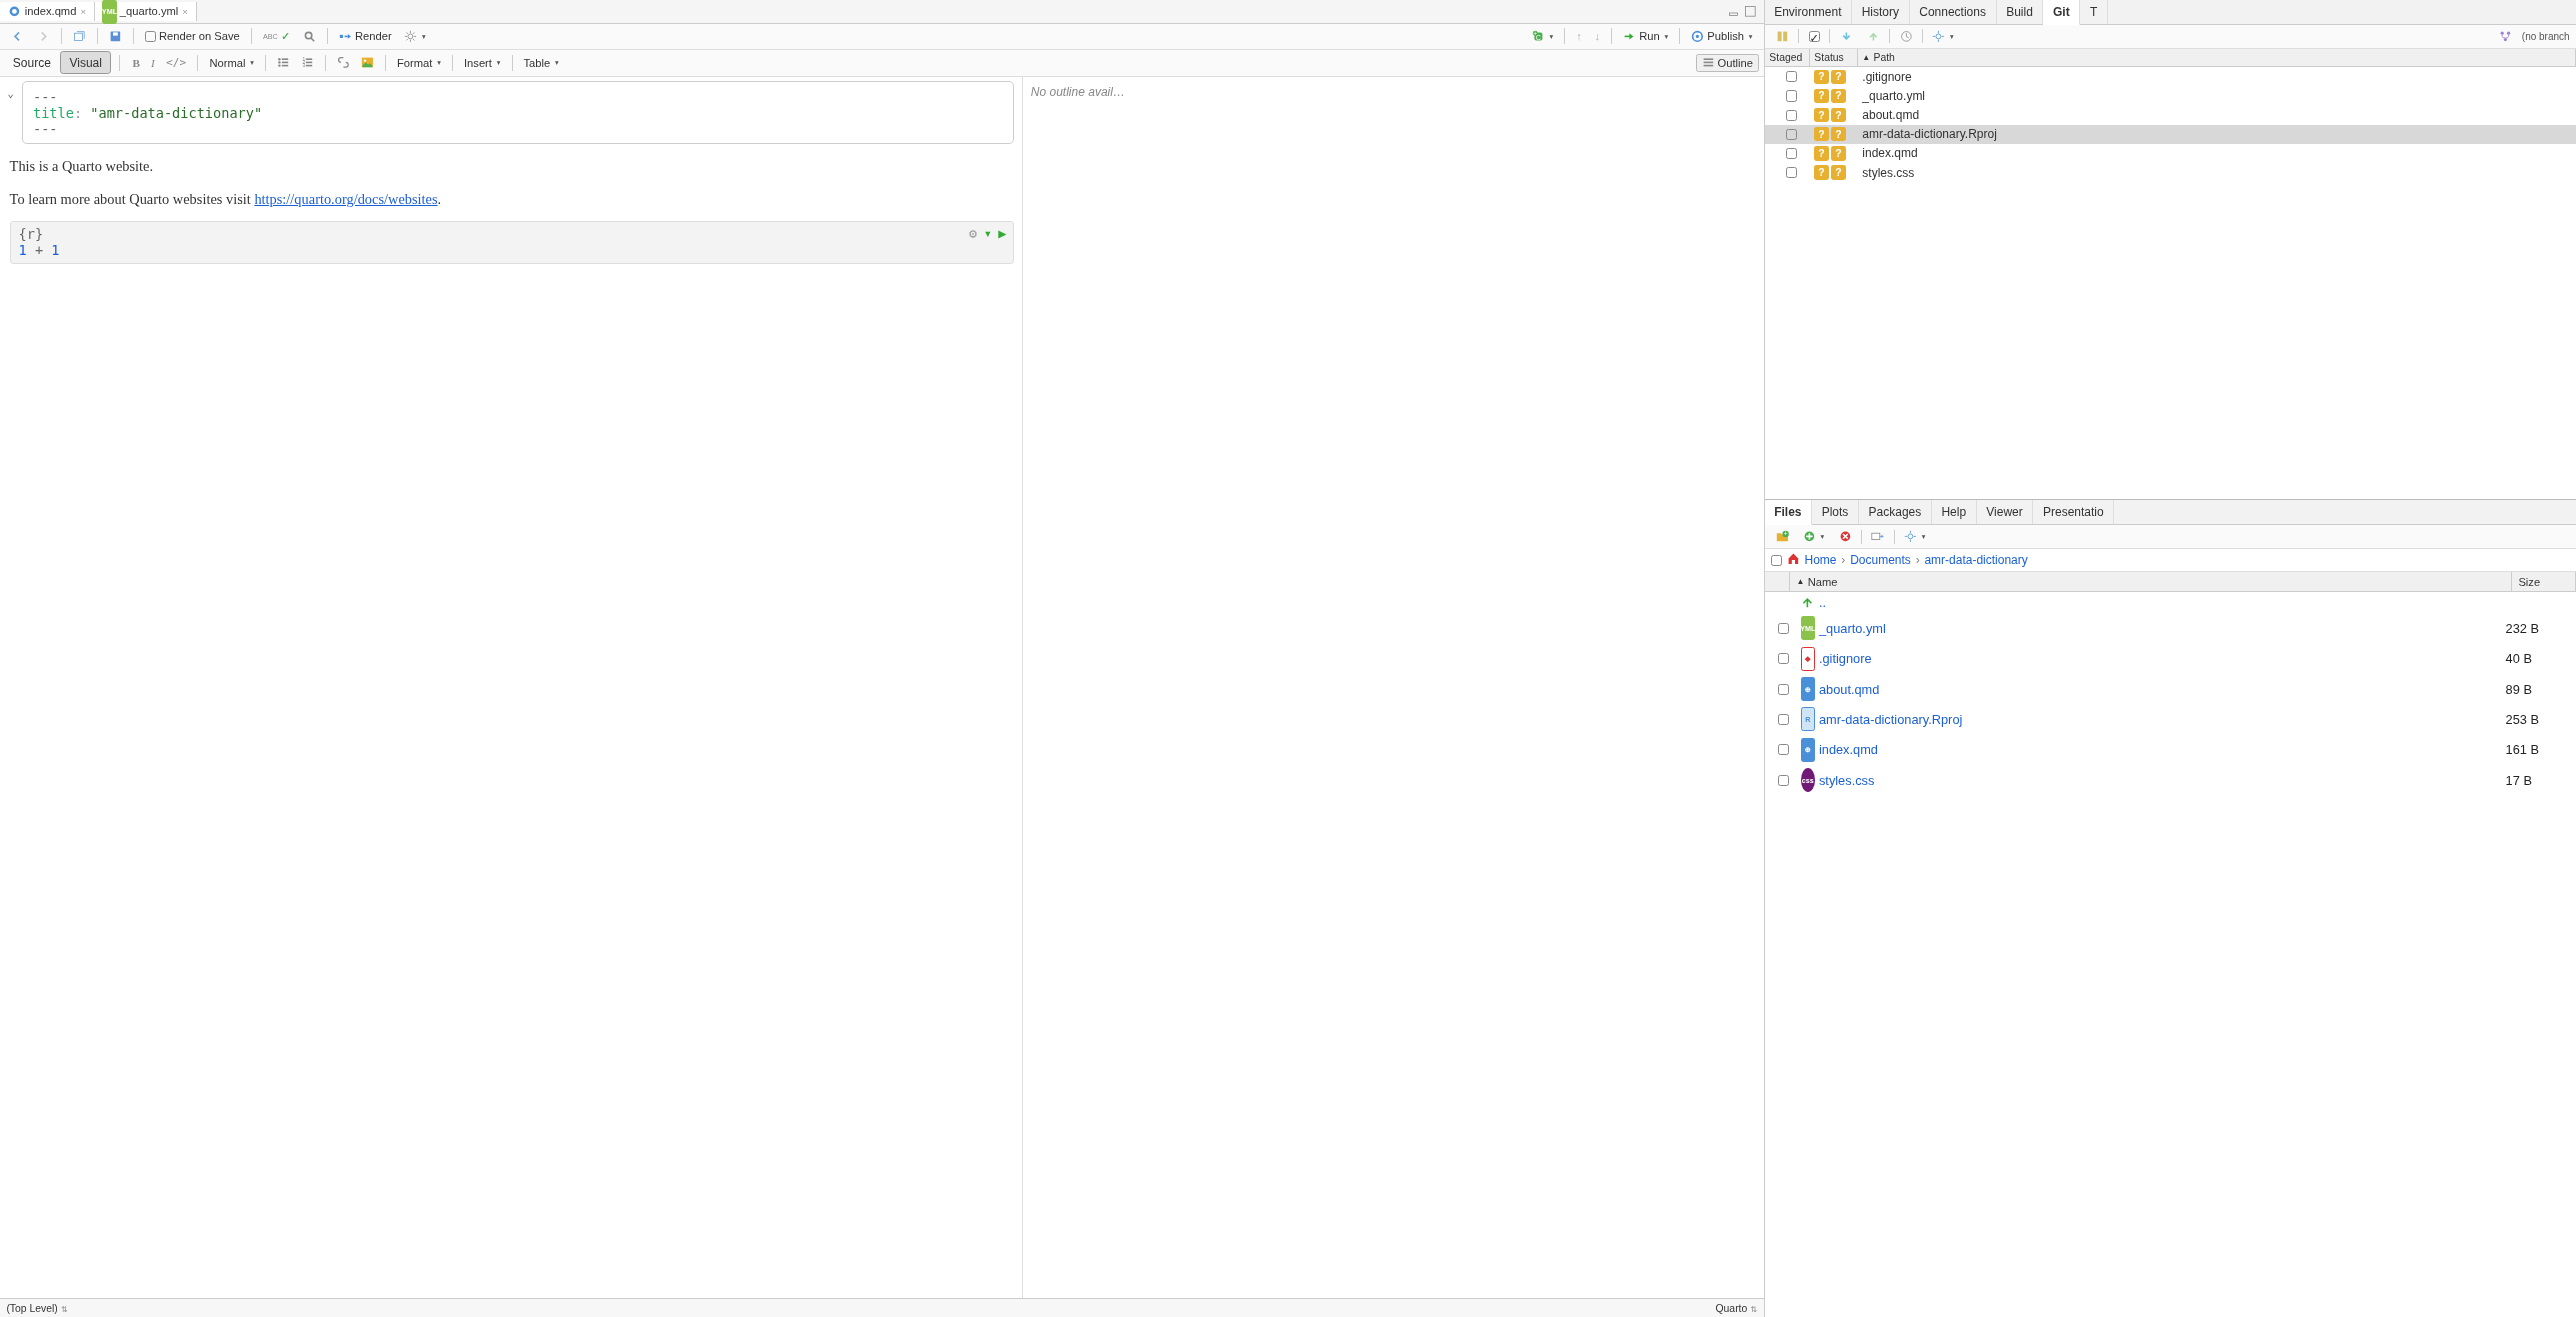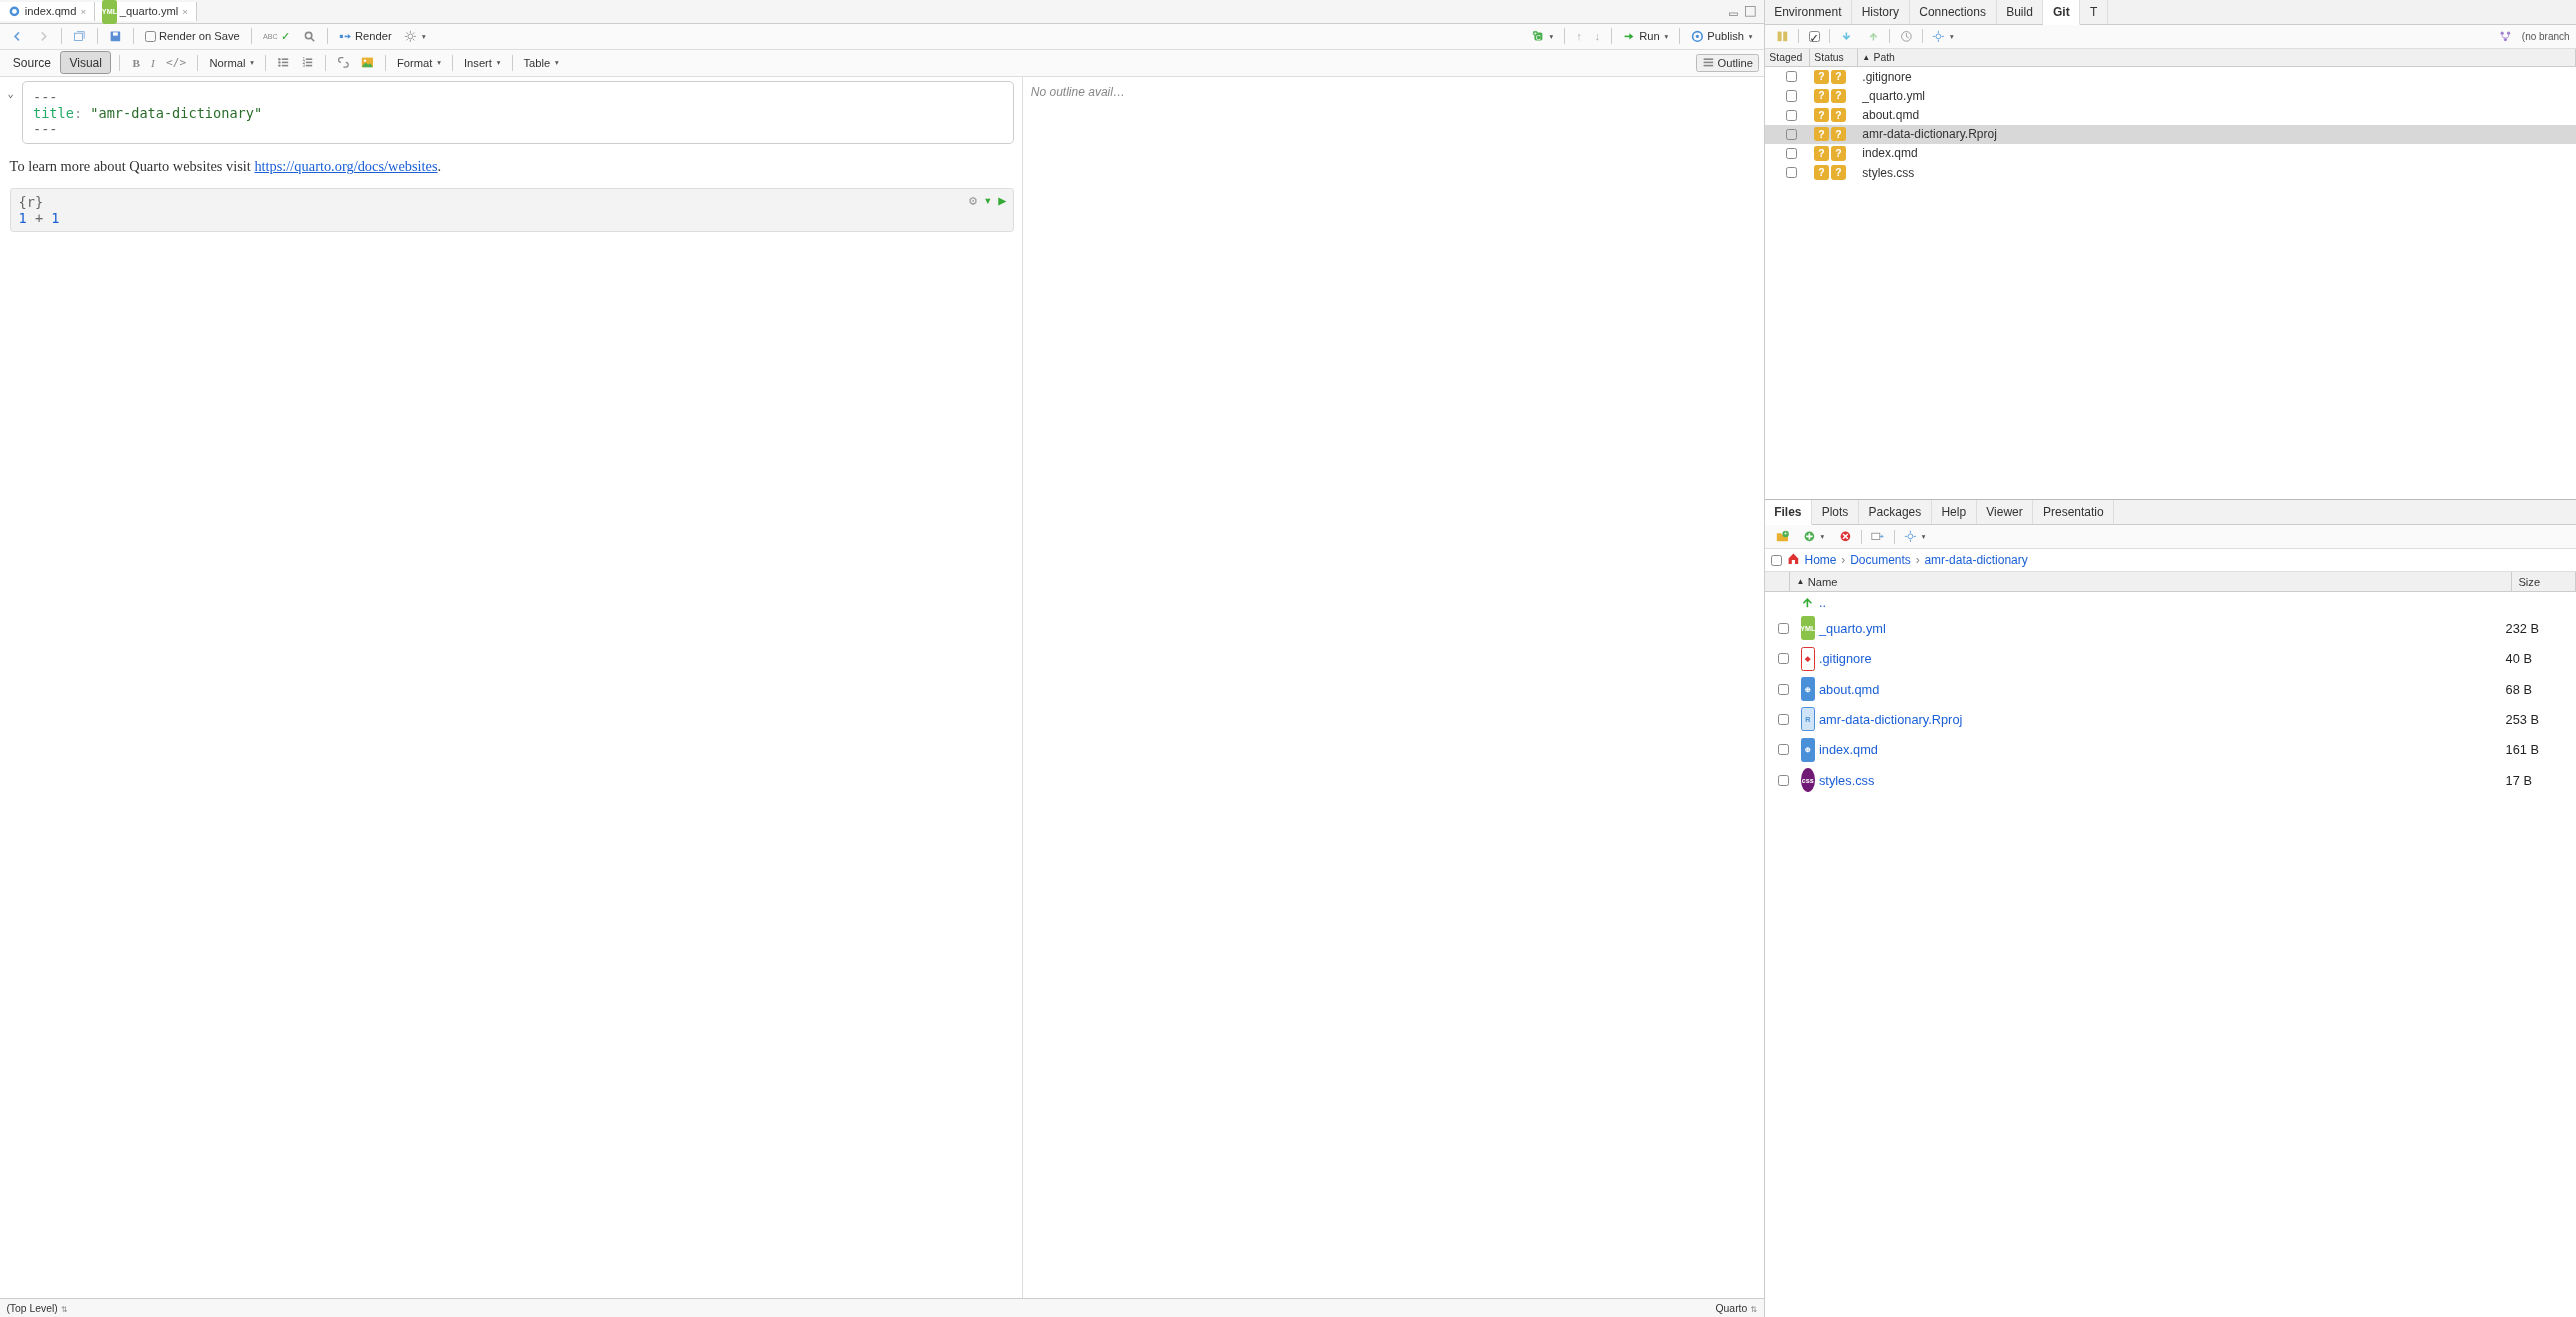--- a/index.html
+++ b/index.html
@@ -320,20 +320,21 @@
       <div class="editor-main">
         <div class="yaml-block">
           <span class="fold-arrow">⌄</span>
           <div><span class="yaml-dash">---</span></div>
           <div>
             <span class="yaml-key">title</span><span class="yaml-colon">: </span>
             <span class="yaml-str">"amr-data-dictionary"</span>
           </div>
           <div><span class="yaml-dash">---</span></div>
         </div>
+        <p class="body-text">This is a Quarto website.</p>
         <p class="body-text">
           <span>To learn more about Quarto websites visit </span><a>https://quarto.org/docs/websites</a><span>.</span>
         </p>
         <div class="code-chunk">
           <div class="chunk-tools">
             <span style="color:#999">⚙</span>
             <span style="color:#3a3">▾</span>
             <span style="color:#3a3">▶</span>
           </div>
           <div class="code-r">{r}</div>
@@ -589,21 +590,21 @@
             <span class="fsize">40 B</span>
           </div>
           <div class="file-row">
             <span class="fcb">
               <span class="checkbox"></span>
             </span>
             <span class="ficon">
               <span class="fic fic-qmd">⊕</span>
             </span>
             <span class="fname">about.qmd</span>
-            <span class="fsize">68 B</span>
+            <span class="fsize">89 B</span>
           </div>
           <div class="file-row">
             <span class="fcb">
               <span class="checkbox"></span>
             </span>
             <span class="ficon">
               <span class="fic fic-rproj">R</span>
             </span>
             <span class="fname">amr-data-dictionary.Rproj</span>
             <span class="fsize">253 B</span>

